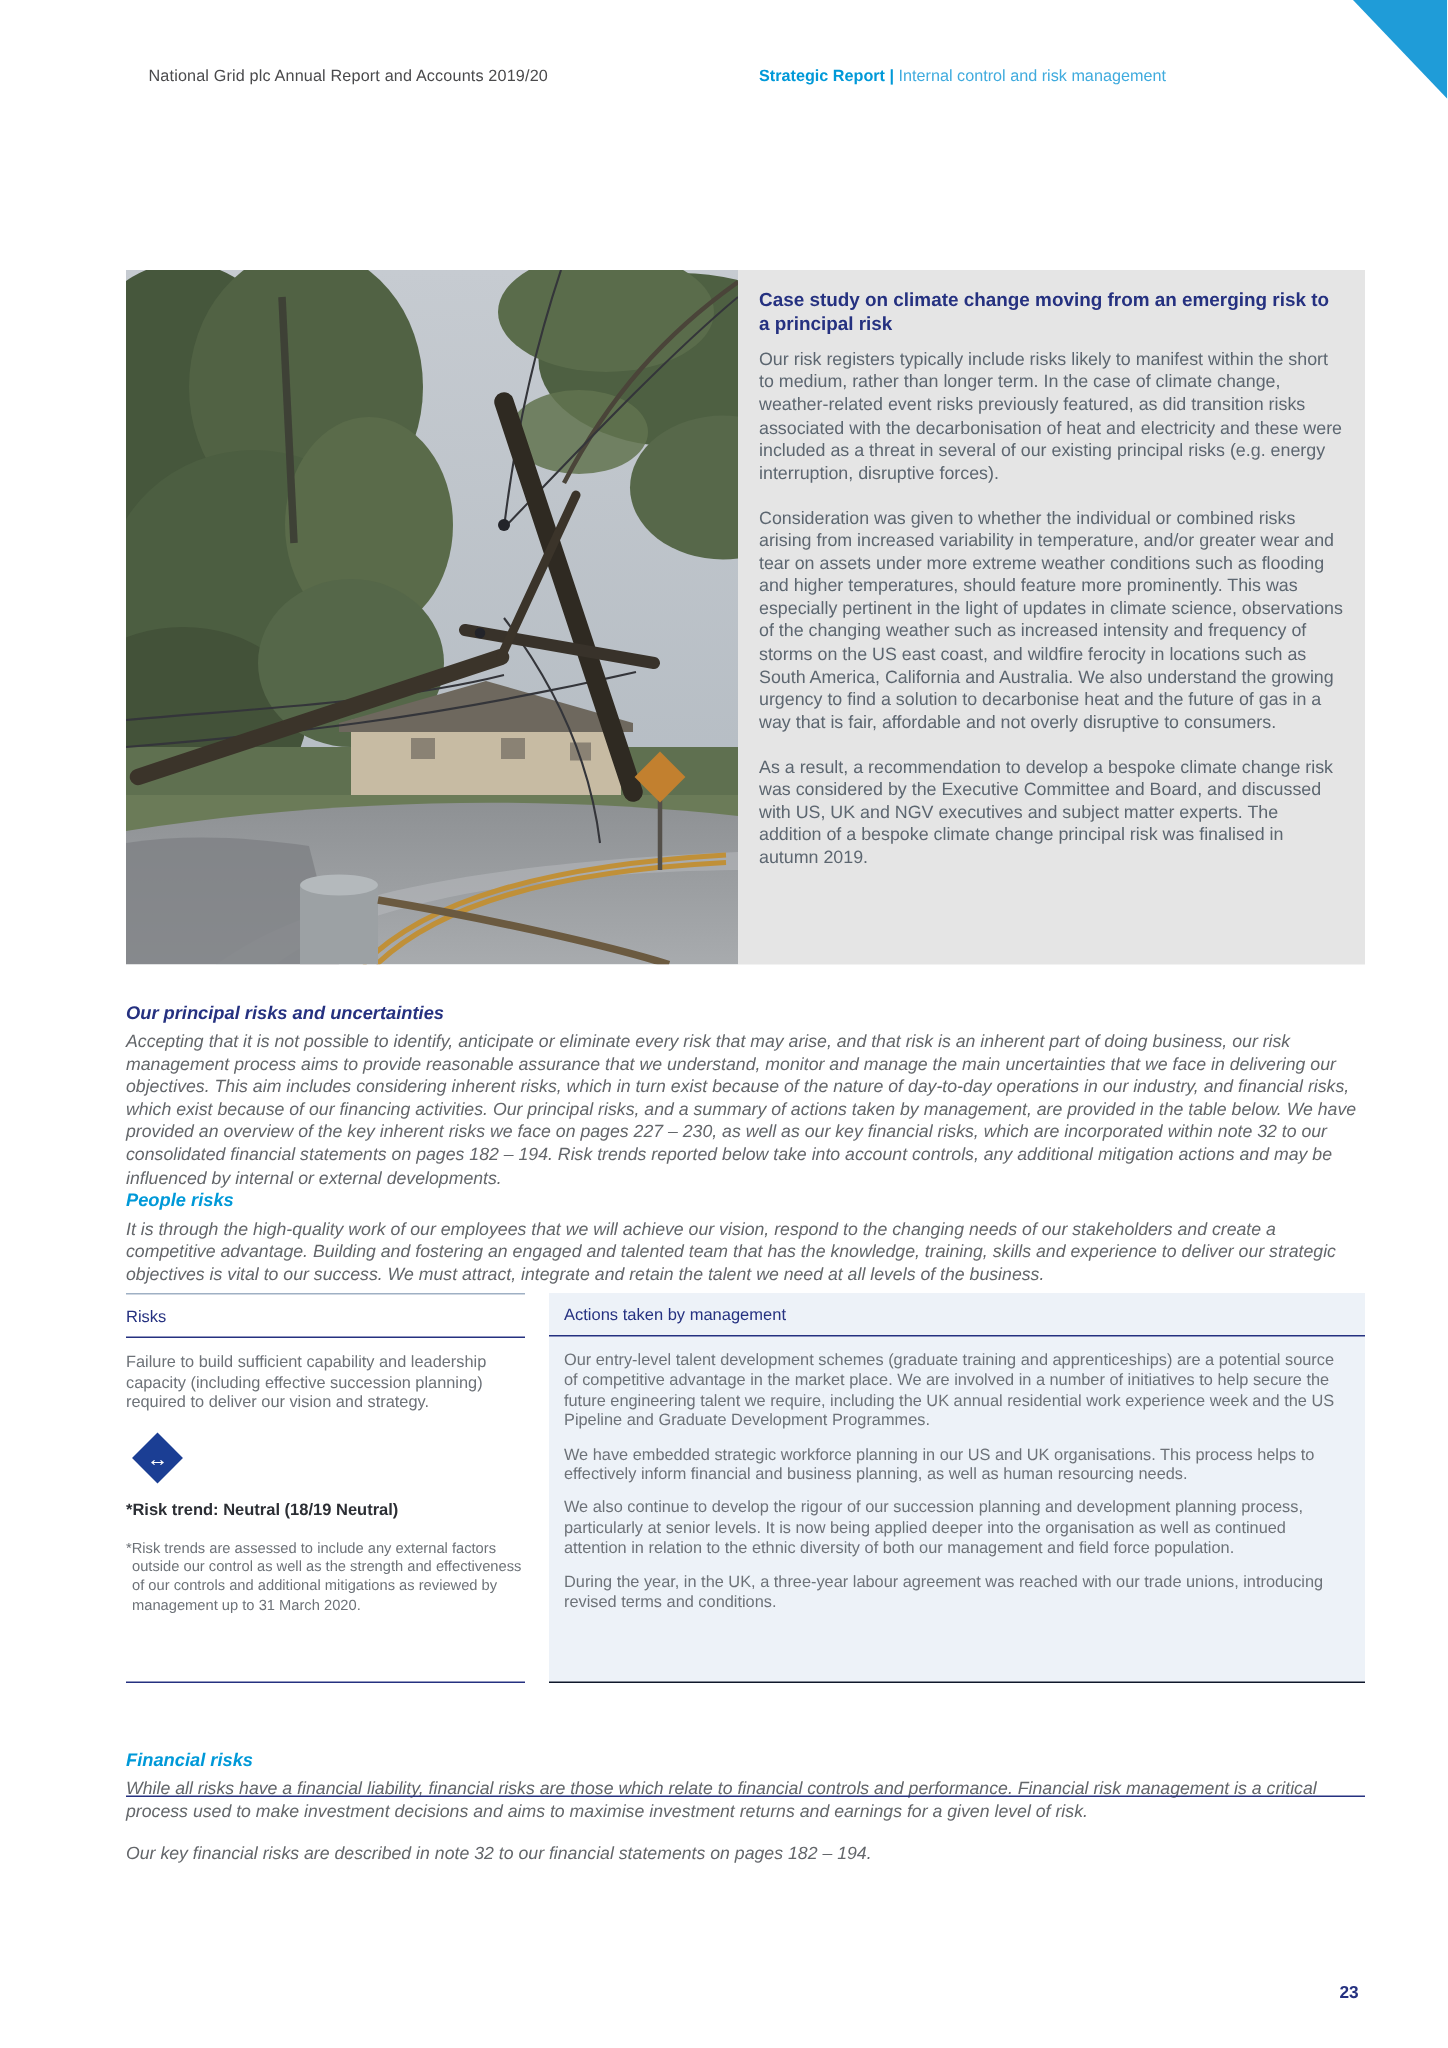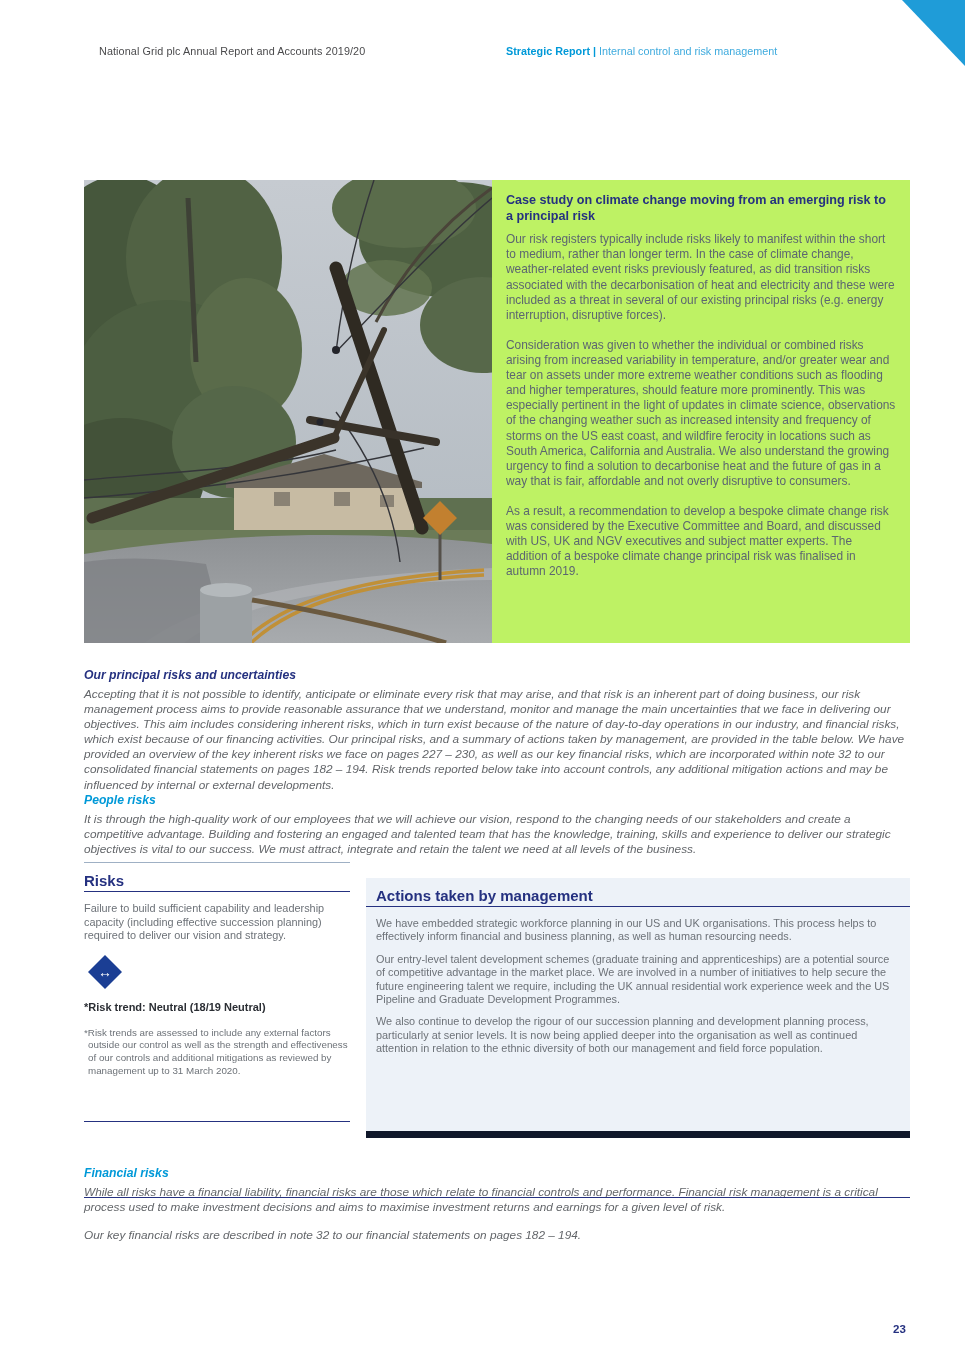--- a/index.html
+++ b/index.html
@@ -15,36 +15,36 @@
   .hdr { position:absolute; top:45px; left:84px; width:826px; font-size:10.8px; }
   .hdr-left { position:absolute; left:0; top:0; color:#4A4A4C; letter-spacing:.1px;padding-left:15px; }
   .hdr-right { position:absolute; left:422px; top:0; white-space:nowrap; }
   .hdr-right .sect { color:#0099D8; font-weight:bold; }
   .hdr-right .sep { color:#0099D8; font-weight:bold; padding:0 3px; }
   .hdr-right .subsect { color:#3FABDE;margin-top:21px; }
 
   
   .hero { position:absolute; top:180px; left:84px; width:826px; height:463px; display:flex; }
   .photo { width:408px; height:463px; position:relative; overflow:hidden; flex:none; }
-  .case-panel { width:418px; height:463px; background:#bef264; padding:13px 14px 0 14px; flex:none; }
+  .case-panel { width:418px; height:463px; background:#e5e5e5; padding:13px 14px 0 14px; flex:none; }
   .case-title { color:#253180; font-size:12.6px; font-weight:bold; line-height:1.24; margin-bottom:8px; }
   .case-panel p { color:#5C6670; font-size:11.9px; line-height:1.27; margin-bottom:15px; }
 
   
   .sec { position:absolute; left:84px; width:826px;font-style:italic; }
   .h-navy { color:#253180; font-size:12.2px; font-weight:bold; margin-bottom:5px; }
   .h-cyan { color:#0099D8; font-size:12.2px; font-weight:bold; margin-bottom:5px; }
   .body-text { color:#63666A; font-size:11.8px; line-height:1.28; }
   .note-text { color:#63666A; font-size:11.8px; line-height:1.28; margin-top:13px; }
 
   
   .risk-table { position:absolute; top:862px; left:84px; width:826px; display:flex; gap:16px; }
   .rt-left  { width:266px; height:260px; border-top:1px solid #9FB0C4; border-bottom:1px solid #253180; }
-  .rt-right { width:544px; height:260px; background:#EDF2F8; border-bottom:7px solid #0f172a;margin-top:16px; }
-  .rt-th { font-size:15px; font-weight:bold; color:#253180; height:29px; padding-top:9px;
+  .rt-right { width:544px; height:260px; background:#EDF2F8; border-bottom:1px solid #0f172a; }
+  .rt-th { font-size:11px; font-weight:normal; color:#253180; height:29px; padding-top:9px;
     border-bottom:1px solid #253180; }
   .rt-right .rt-th { padding-left:10px; }
   .rt-left-body { padding-top:10px; }
   .rt-desc { font-size:10.9px; color:#6D7278; line-height:1.24; }
   .diamond-wrap { margin:12px 0 12px 4px; width:34px; height:34px; display:flex; align-items:center; justify-content:center; }
   .diamond { width:24px; height:24px; background:#1B3E94; transform:rotate(45deg);
     display:flex; align-items:center; justify-content:center; }
   .diamond span { transform:rotate(-45deg); color:#ffffff; font-size:14px; font-weight:bold; line-height:1; }
   .rt-trend { font-size:11px; font-weight:bold; color:#2B2E34; margin-bottom:14px; }
   .rt-foot { font-size:9.8px; color:#6D7278; line-height:1.3; padding-left:4px; text-indent:-4px; }
@@ -168,23 +168,24 @@
               <span>↔</span>
             </div>
         </div>
         <div class="rt-trend">*Risk trend: Neutral (18/19 Neutral)</div>
         <div class="rt-foot">*Risk trends are assessed to include any external factors outside our control as well as the strength and effectiveness of our controls and additional mitigations as reviewed by management up to 31 March 2020.</div>
       </div>
     </div>
     <div class="rt-right">
       <div class="rt-th">Actions taken by management</div>
       <div class="rt-right-body">
+        <p>Our entry-level talent development schemes (graduate training and apprenticeships) are a potential source of competitive advantage in the market place. We are involved in a number of initiatives to help secure the future engineering talent we require, including the UK annual residential work experience week and the US Pipeline and Graduate Development Programmes.</p>
         <p>We have embedded strategic workforce planning in our US and UK organisations. This process helps to effectively inform financial and business planning, as well as human resourcing needs.</p>
-        <p>Our entry-level talent development schemes (graduate training and apprenticeships) are a potential source of competitive advantage in the market place. We are involved in a number of initiatives to help secure the future engineering talent we require, including the UK annual residential work experience week and the US Pipeline and Graduate Development Programmes.</p>
         <p>We also continue to develop the rigour of our succession planning and development planning process, particularly at senior levels. It is now being applied deeper into the organisation as well as continued attention in relation to the ethnic diversity of both our management and field force population.</p>
+        <p>During the year, in the UK, a three-year labour agreement was reached with our trade unions, introducing revised terms and conditions.</p>
       </div>
     </div>
   </div>
 
   <div class="sec" style="top:1126px;margin-top:40px;">
     <div class="h-cyan">Financial risks</div>
     <div class="body-text">While all risks have a financial liability, financial risks are those which relate to financial controls and performance. Financial risk management is a critical process used to make investment decisions and aims to maximise investment returns and earnings for a given level of risk.</div>
     <div class="note-text">Our key financial risks are described in note 32 to our financial statements on pages 182 – 194.</div>
   </div>
 

